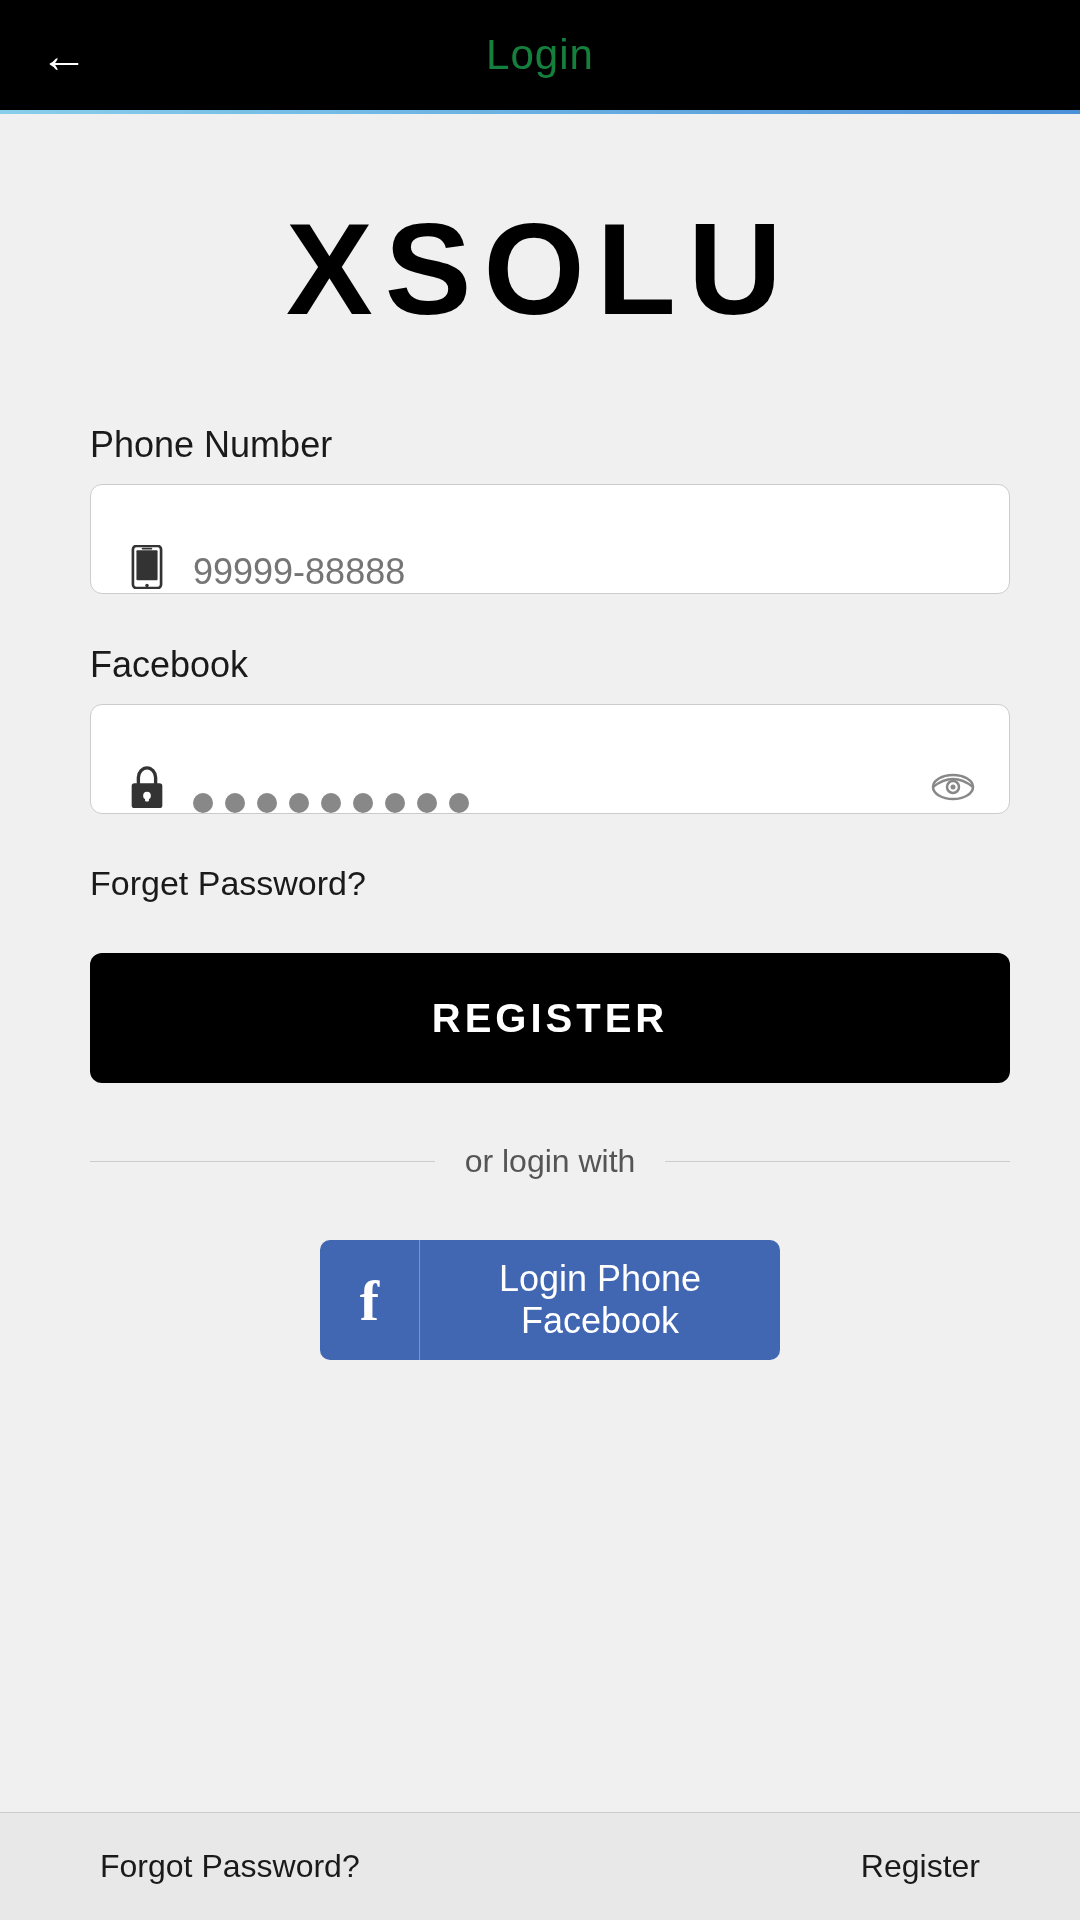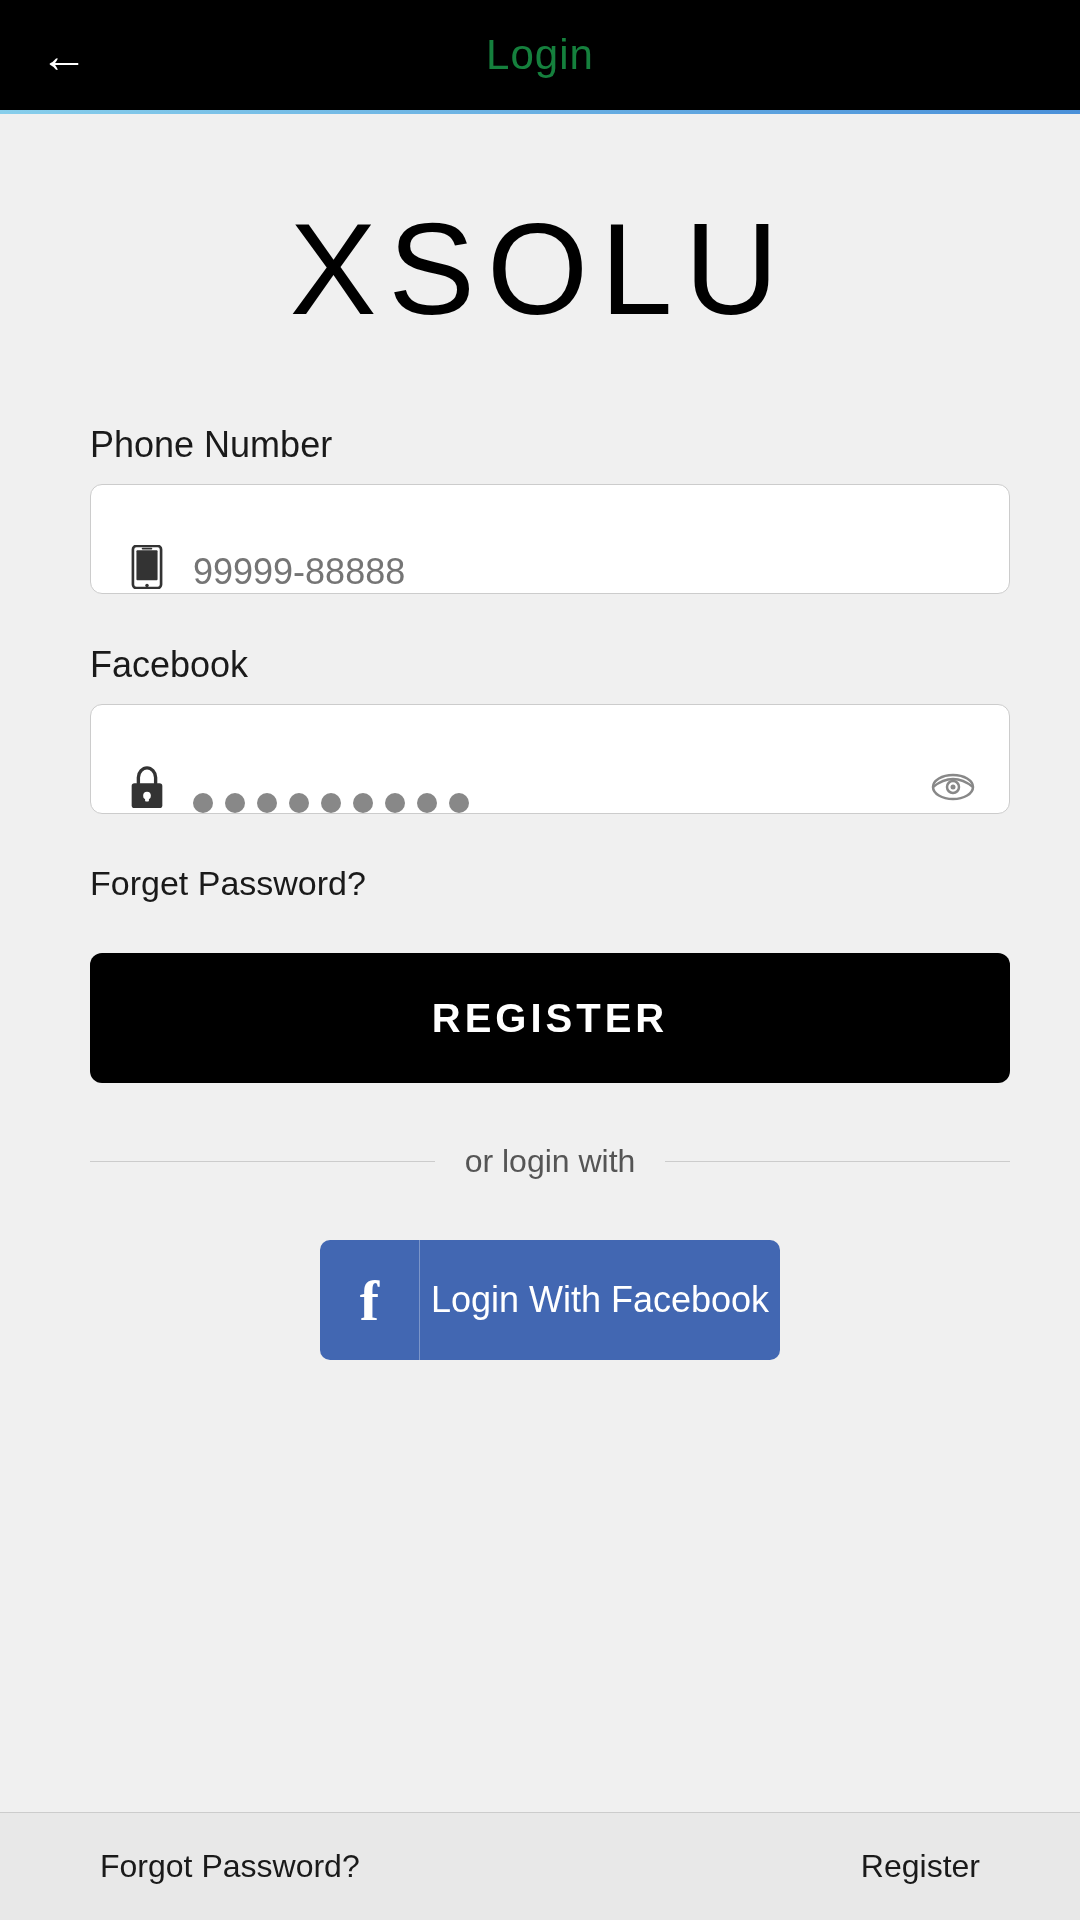--- a/index.html
+++ b/index.html
@@ -60,21 +60,21 @@
     .main-content {
       padding: 80px 80px 40px 80px;
       display: flex;
       flex-direction: column;
       align-items: center;
     }
 
     
     .logo-text {
       font-size: 130px;
-      font-weight: 400;
+      font-weight: 700;
       letter-spacing: 12px;
       color: #000000;
       font-family: 'Helvetica Neue', Helvetica, Arial, sans-serif;
       margin-bottom: 80px;
       text-align: left;
     }
 
     
     .form-section {
       width: 100%;
@@ -350,21 +350,21 @@
       <span class="divider-text">or login with</span>
       <div class="divider-line"></div>
     </div>
 
     
     <div style="width:100%; display:flex; justify-content:center;">
       <button class="facebook-btn">
         <div class="facebook-icon-area">
           <span class="facebook-f">f</span>
         </div>
-        <span class="facebook-btn-text">Login With Facebook</span>
+        <span class="facebook-btn-text">Login Phone Facebook</span>
       </button>
     </div>
 
   </div>
 </div>
 
 <div class="bottom-bar">
   <span class="bottom-link">Forgot Password?</span>
   <span class="bottom-link">Register</span>
 </div>

